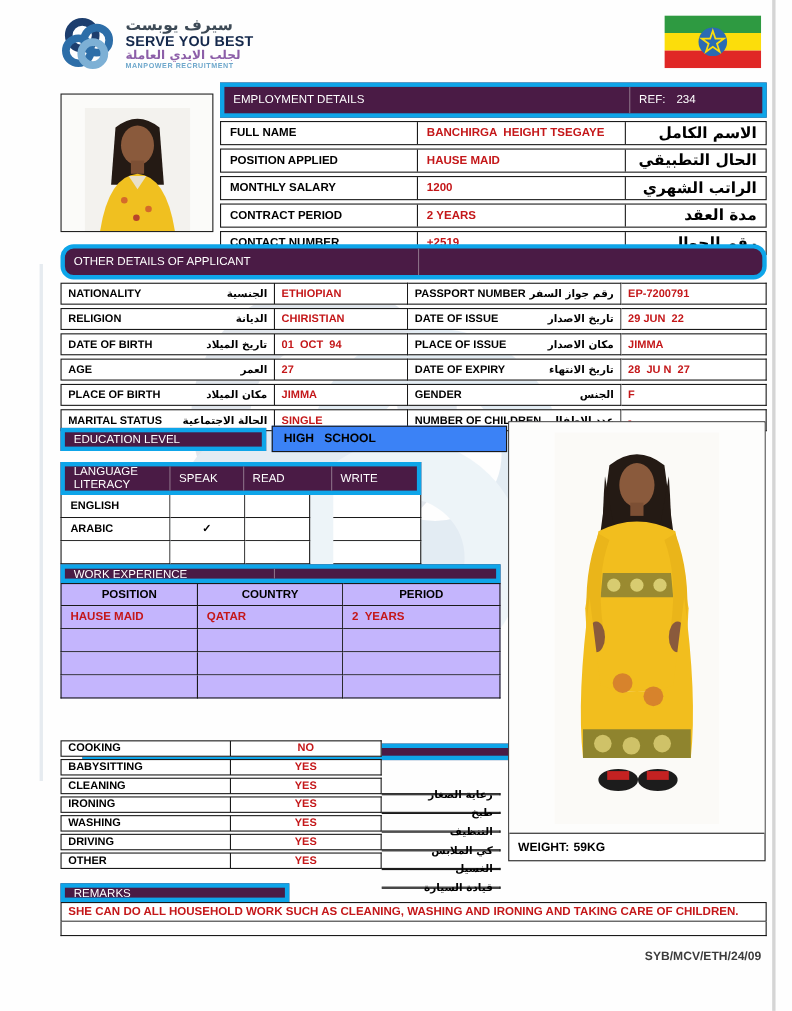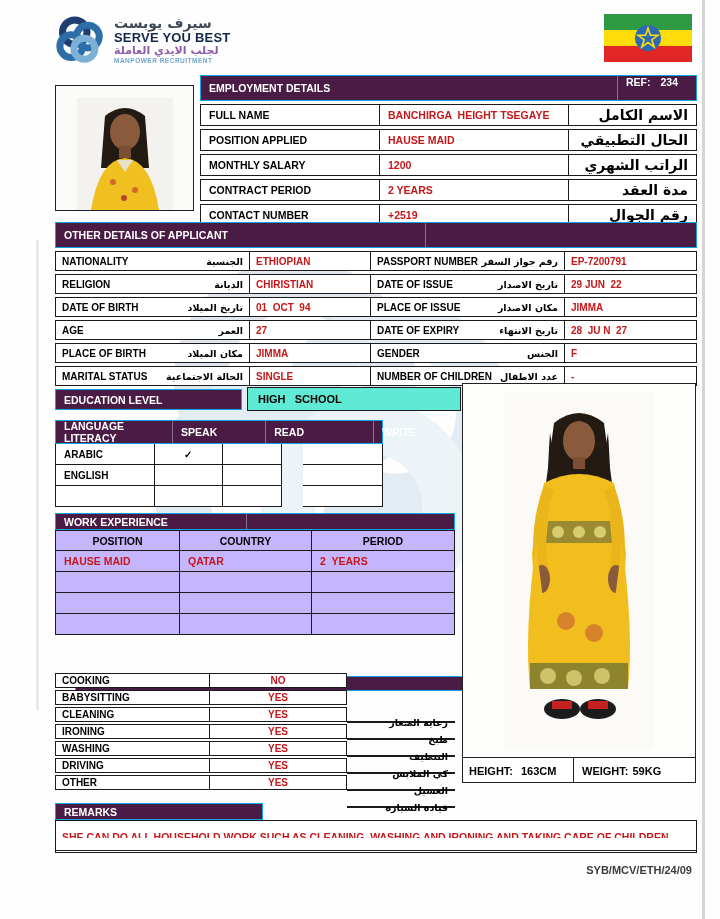--- a/index.html
+++ b/index.html
@@ -19,53 +19,53 @@
   .ar-tag{font-family:"DejaVu Sans",sans-serif;color:#8c5ea8;font-size:11px;font-weight:bold;}
   .en-tag{color:#6fa8cc;font-size:6.5px;font-weight:bold;letter-spacing:.5px;}
 
   .flag{position:absolute;left:604px;top:14px;width:88px;height:48px;}
 
   
   .portrait-box{position:absolute;left:55px;top:85px;width:137px;height:124px;border:1px solid #222;background:#fbfbf9;display:flex;align-items:flex-end;justify-content:center;}
   .portrait-box svg{width:96px;height:112px;}
 
   
-  .pbar{background:#4a1b45;color:#fff;font-weight:bold;font-size:10.5px;display:flex;align-items:center;border:1px solid #0ea5e9;gap:48px;}
+  .pbar{background:#4a1b45;color:#fff;font-weight:normal;font-size:10.5px;display:flex;align-items:center;border:4px solid #0ea5e9;}
   .red{color:#c41719;}
   .val{white-space:pre;}
 
   
   .emp{position:absolute;left:200px;top:75px;width:497px;}
   .emp .pbar{height:24px;}
   .emp .pbar .t{width:360px;padding-left:8px;}
-  .emp .pbar .ref{flex:1;border-left:1px solid #8a6f86;padding-left:8px;height:100%;display:flex;align-items:flex-start;gap:10px;}
+  .emp .pbar .ref{flex:1;border-left:1px solid #8a6f86;padding-left:8px;height:100%;display:flex;align-items:center;gap:10px;}
   .emp-row{display:flex;height:20px;border:1px solid #1a1a1a;margin-top:3px;background:#fff;
            font-size:10.5px;font-weight:bold;align-items:stretch;}
   .emp-row .label{width:170px;padding-left:8px;display:flex;align-items:center;}
   .emp-row .value{width:180px;padding-left:8px;border-left:1px solid #1a1a1a;border-right:1px solid #1a1a1a;display:flex;align-items:center;}
   .emp-row .arabic{flex:1;justify-content:flex-end;display:flex;align-items:center;padding-right:8px;
                    font-family:"DejaVu Sans",sans-serif;font-size:14px;}
 
   
   .other{position:absolute;left:55px;top:222px;width:642px;}
-  .other .pbar{height:24px;}
+  .other .pbar{height:24px;border-radius:12px;}
   .other .pbar .t{width:313px;padding-left:8px;}
   .other .pbar .sp{flex:1;border-left:1px solid #8a6f86;height:100%;}
   .od-row{display:flex;height:20px;margin-top:3px;font-size:10px;font-weight:bold;align-items:stretch;}
   .od-cell{border:1px solid #1a1a1a;background:#fff;display:flex;align-items:center;}
   .od-lab{justify-content:space-between;padding:0 6px;}
   .od-lab .ar{font-family:"DejaVu Sans",sans-serif;font-size:9.5px;}
   .od-l-lab{width:181px;}
   .od-l-val{width:114px;border-left:none;padding-left:6px;}
   .od-r-lab{width:181px;border-left:none;}
   .od-r-val{flex:1;border-left:none;padding-left:6px;}
 
   
   .edu-bar{position:absolute;left:55px;top:389px;width:187px;height:21px;padding-left:8px;box-sizing:border-box;}
-  .edu-val{position:absolute;left:247px;top:387px;width:202px;height:22px;border:1px solid #1a1a1a;background:#5eead4;
+  .edu-val{position:absolute;left:247px;top:387px;width:202px;height:22px;border:1px solid #1a1a1a;background:#3b82f6;
            font-size:11px;font-weight:bold;display:flex;align-items:center;padding-left:10px;}
 
   
   .lang{position:absolute;left:55px;top:420px;width:328px;font-size:10px;font-weight:bold;}
   .lang-head{height:22px;}
   .lang-head .c{height:100%;display:flex;align-items:center;padding-left:8px;box-sizing:border-box;border-left:1px solid #8a6f86;}
   .lang-head .c:first-child{border-left:none;}
   .lang-row{display:flex;height:21px;}
   .lang-row .c{border:1px solid #1a1a1a;border-top:none;background:#fff;display:flex;align-items:center;padding-left:8px;box-sizing:border-box;}
   .lang-row .c + .c{border-left:none;}
@@ -97,21 +97,21 @@
   
   .photo-full{position:absolute;left:462px;top:383px;width:234px;height:400px;border:1px solid #222;background:#fff;box-sizing:border-box;}
   .photo-area{height:373px;border-bottom:1px solid #222;display:flex;align-items:center;justify-content:center;background:#fdfdfc;}
   .photo-area svg{width:150px;height:356px;}
   .hw-row{display:flex;height:25px;font-size:11px;font-weight:bold;}
   .hw-row .h{width:111px;border-right:1px solid #222;display:flex;align-items:center;padding-left:6px;gap:8px;box-sizing:border-box;}
   .hw-row .w{flex:1;display:flex;align-items:center;padding-left:8px;gap:4px;}
 
   
   .remarks-bar{position:absolute;left:55px;top:803px;width:208px;height:17px;padding-left:8px;box-sizing:border-box;}
-  .remarks-text{position:absolute;left:55px;top:820px;width:642px;height:33px;border:1px solid #1a1a1a;background:#fff;
+  .remarks-text{position:absolute;left:55px;top:820px;width:642px;height:18px;border:1px solid #1a1a1a;background:#fff;
                 display:flex;align-items:center;padding-left:6px;box-sizing:border-box;font-size:10.5px;font-weight:bold;}
   .remarks-empty{position:absolute;left:55px;top:838px;width:642px;height:13px;border:1px solid #1a1a1a;border-top:none;background:#fff;box-sizing:border-box;}
 
   .footer{position:absolute;right:28px;top:864px;font-size:11px;color:#3c3c3c;font-weight:bold;}
 </style>
 </head>
 <body>
 
 <div class="page">
   <div class="edge-right"></div>
@@ -287,28 +287,28 @@
   <div class="edu-val val">HIGH   SCHOOL</div>
 
   <div class="lang">
     <div class="pbar lang-head">
       <span class="c w1">LANGUAGE LITERACY</span>
       <span class="c w2">SPEAK</span>
       <span class="c w3">READ</span>
       <span class="c w4">WRITE</span>
     </div>
     <div class="lang-row">
+      <span class="c w1">ENGLISH</span>
+      <span class="c w2 center"></span>
+      <span class="c w3 center"></span>
+      <span class="c w4 center"></span>
+    </div>
+    <div class="lang-row">
       <span class="c w1">ARABIC</span>
       <span class="c w2 center">✓</span>
-      <span class="c w3 center"></span>
-      <span class="c w4 center"></span>
-    </div>
-    <div class="lang-row">
-      <span class="c w1">ENGLISH</span>
-      <span class="c w2 center"></span>
       <span class="c w3 center"></span>
       <span class="c w4 center"></span>
     </div>
     <div class="lang-row">
       <span class="c w1"></span>
       <span class="c w2 center"></span>
       <span class="c w3 center"></span>
       <span class="c w4 center"></span>
     </div>
   </div>
@@ -412,24 +412,20 @@
           <circle cx="98" cy="283" r="8" fill="#cfc268"></circle>
         <circle cx="62" cy="228" r="9" fill="#cf7430" opacity=".8"></circle>
           <circle cx="90" cy="240" r="9" fill="#cf7430" opacity=".8"></circle>
         <ellipse cx="58" cy="316" rx="18" ry="10" fill="#1c1c1c"></ellipse>
         <ellipse cx="94" cy="316" rx="18" ry="10" fill="#1c1c1c"></ellipse>
         <rect x="48" y="308" width="20" height="8" fill="#c42222"></rect>
         <rect x="84" y="308" width="20" height="8" fill="#c42222"></rect>
       </svg>
     </div>
     <div class="hw-row">
-      <span class="h">
-        <span>HEIGHT:</span>
-        <span>163CM</span>
-      </span>
       <span class="w">
         <span>WEIGHT:</span>
         <span>59KG</span>
       </span>
     </div>
   </div>
 
   <div class="pbar remarks-bar">
     <span>REMARKS</span>
   </div>

